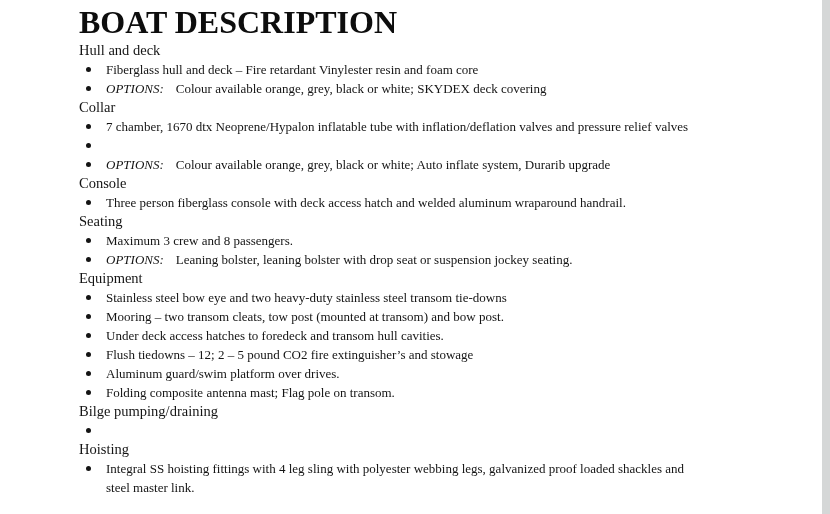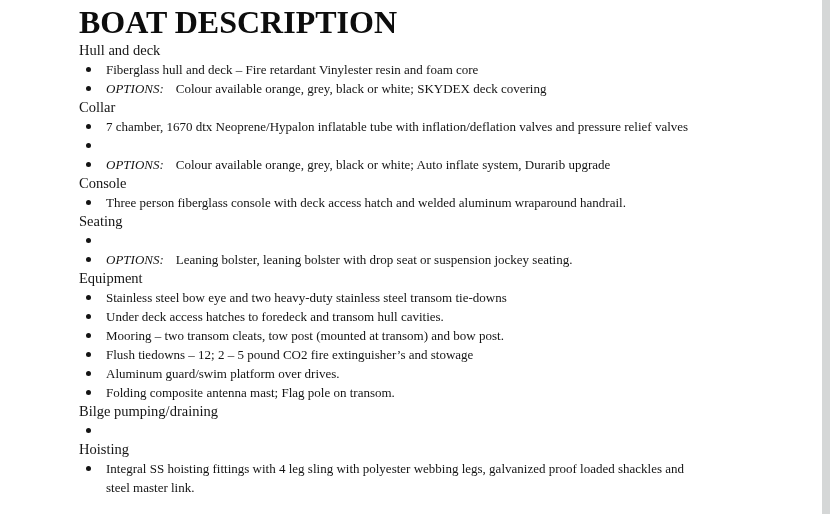--- a/index.html
+++ b/index.html
@@ -72,26 +72,26 @@
       <div class="heading">Hull and deck</div>
       <div class="line"><span class="bullet"></span><span>Fiberglass hull and deck – Fire retardant Vinylester resin and foam core</span></div>
       <div class="line"><span class="bullet"></span><span class="options-prefix">OPTIONS:</span><span>Colour available orange, grey, black or white; SKYDEX deck covering</span></div>
       <div class="heading">Collar</div>
       <div class="line"><span class="bullet"></span><span>7 chamber, 1670 dtx Neoprene/Hypalon inflatable tube with inflation/deflation valves and pressure relief valves</span></div>
       <div class="line"><span class="bullet"></span></div>
       <div class="line"><span class="bullet"></span><span class="options-prefix">OPTIONS:</span><span>Colour available orange, grey, black or white; Auto inflate system, Durarib upgrade</span></div>
       <div class="heading">Console</div>
       <div class="line"><span class="bullet"></span><span>Three person fiberglass console with deck access hatch and welded aluminum wraparound handrail.</span></div>
       <div class="heading">Seating</div>
-      <div class="line"><span class="bullet"></span></div>
+      <div class="line"><span class="bullet"></span><span>Maximum 3 crew and 8 passengers.</span></div>
       <div class="line"><span class="bullet"></span><span class="options-prefix">OPTIONS:</span><span>Leaning bolster, leaning bolster with drop seat or suspension jockey seating.</span></div>
       <div class="heading">Equipment</div>
       <div class="line"><span class="bullet"></span><span>Stainless steel bow eye and two heavy-duty stainless steel transom tie-downs</span></div>
+      <div class="line"><span class="bullet"></span><span>Mooring – two transom cleats, tow post (mounted at transom) and bow post.</span></div>
       <div class="line"><span class="bullet"></span><span>Under deck access hatches to foredeck and transom hull cavities.</span></div>
-      <div class="line"><span class="bullet"></span><span>Mooring – two transom cleats, tow post (mounted at transom) and bow post.</span></div>
       <div class="line"><span class="bullet"></span><span>Flush tiedowns – 12; 2 – 5 pound CO2 fire extinguisher’s and stowage</span></div>
       <div class="line"><span class="bullet"></span><span>Aluminum guard/swim platform over drives.</span></div>
       <div class="line"><span class="bullet"></span><span>Folding composite antenna mast; Flag pole on transom.</span></div>
       <div class="heading">Bilge pumping/draining</div>
       <div class="line"><span class="bullet"></span></div>
       <div class="heading">Hoisting</div>
       <div class="line"><span class="bullet"></span><span>Integral SS hoisting fittings with 4 leg sling with polyester webbing legs, galvanized proof loaded shackles and</span></div>
       <div class="line"><span>steel master link.</span></div>
     </div>
   <div class="page-right-edge"></div>

